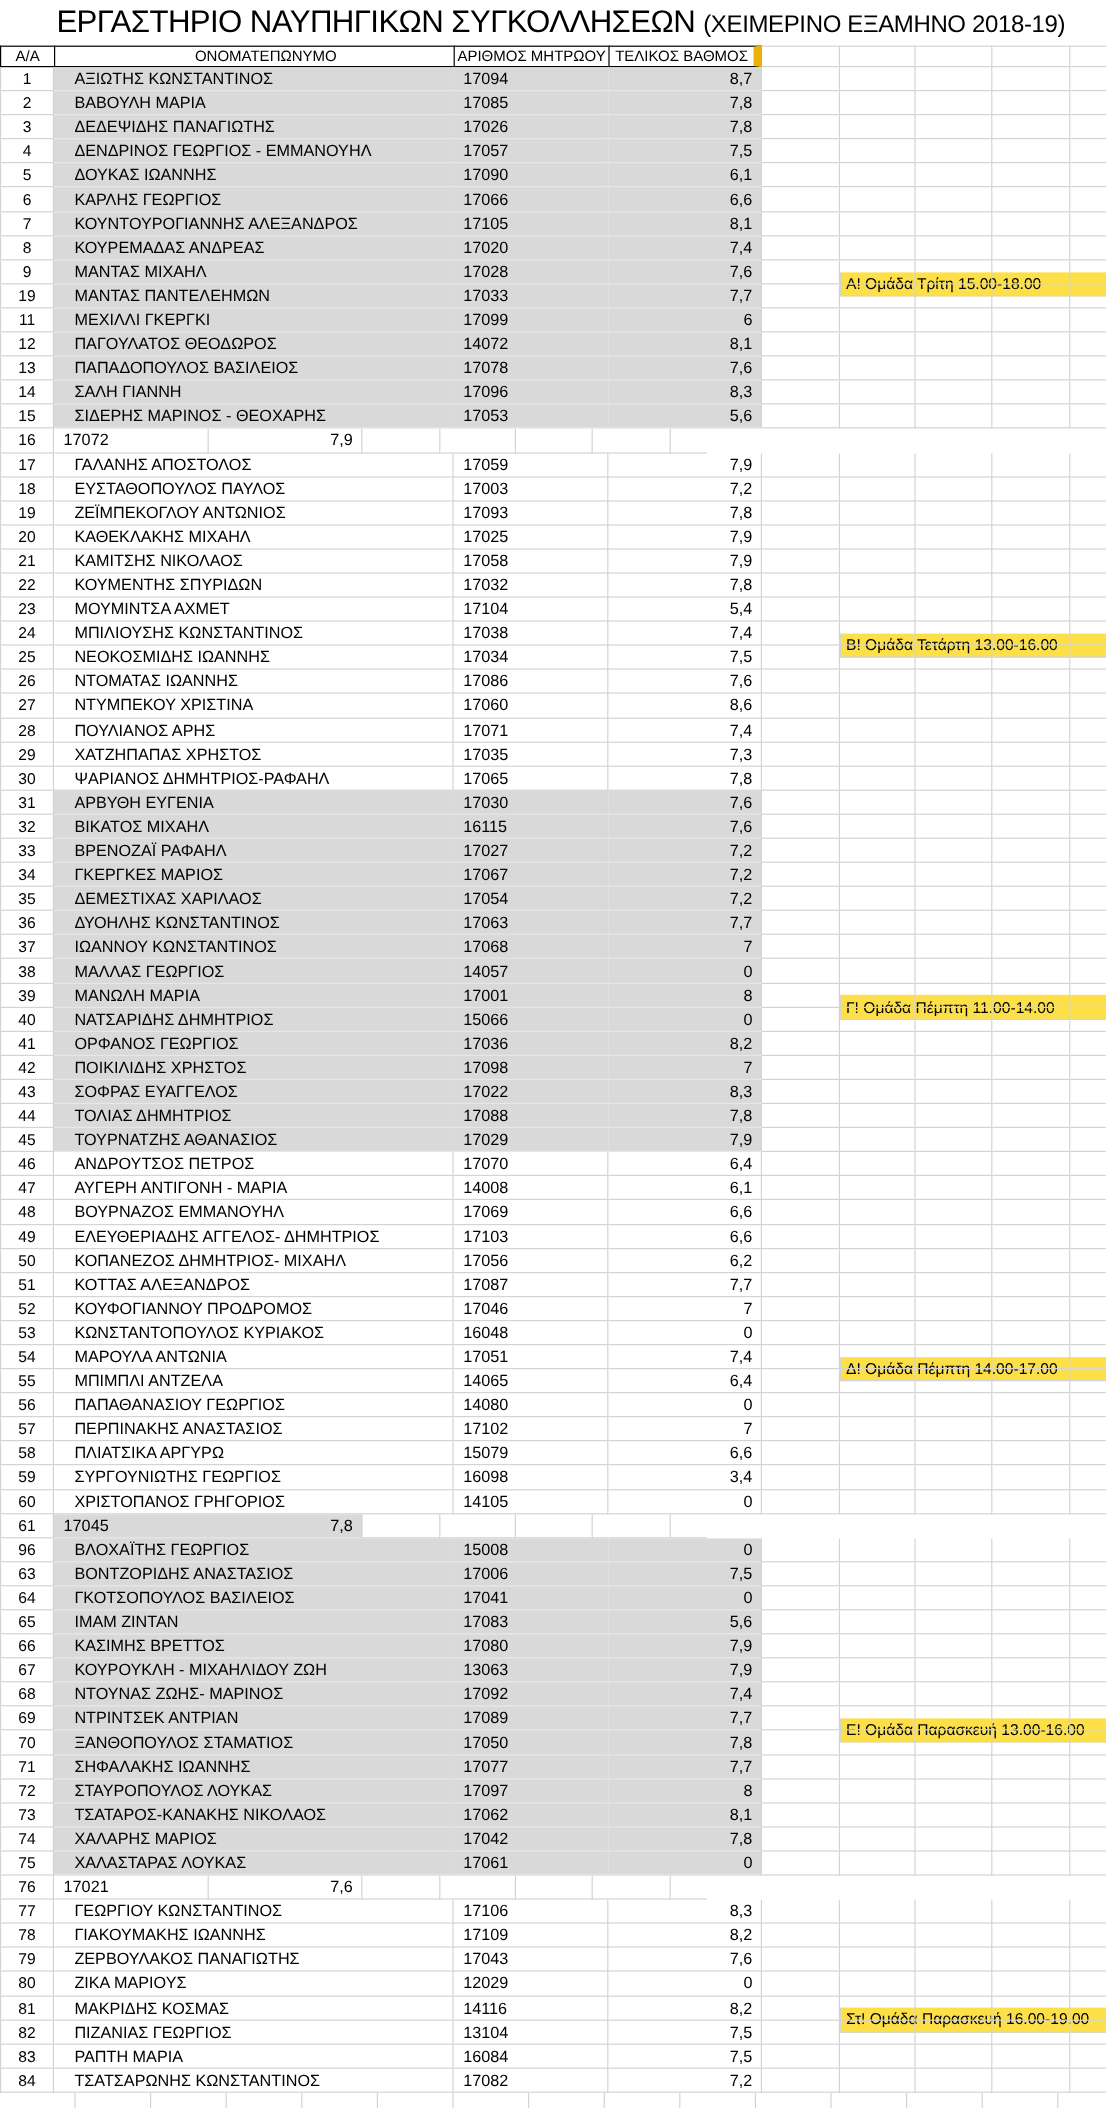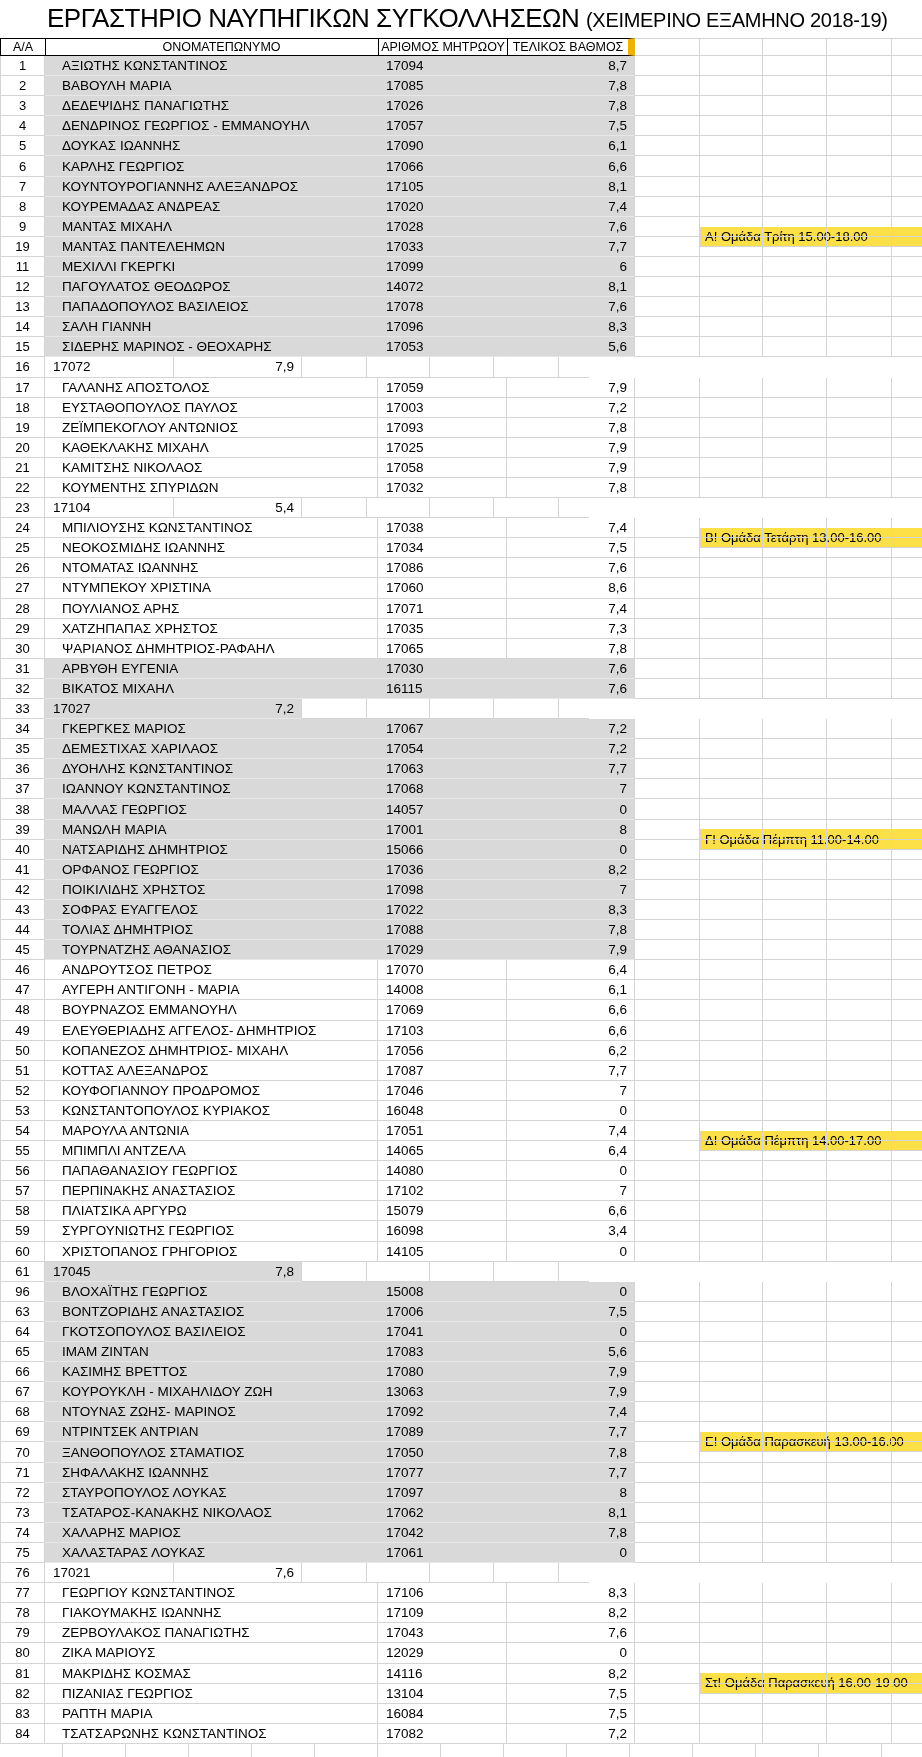--- a/index.html
+++ b/index.html
@@ -297,20 +297,21 @@
           <div class="c rg">17032</div>
           <div class="c gd">7,8</div>
           <div class="c e1"></div>
           <div class="c e2"></div>
           <div class="c e3"></div>
           <div class="c e4"></div>
           <div class="c e5"></div>
         </div>
         <div class="row">
           <div class="c aa">23</div>
+          <div class="c nm">ΜΟΥΜΙΝΤΣΑ ΑΧΜΕΤ</div>
           <div class="c rg">17104</div>
           <div class="c gd">5,4</div>
           <div class="c e1"></div>
           <div class="c e2"></div>
           <div class="c e3"></div>
           <div class="c e4"></div>
           <div class="c e5"></div>
           <div class="note">Β! Ομάδα Τετάρτη 13.00-16.00</div>
         </div>
         <div class="row">
@@ -407,20 +408,21 @@
           <div class="c rg">16115</div>
           <div class="c gd">7,6</div>
           <div class="c e1"></div>
           <div class="c e2"></div>
           <div class="c e3"></div>
           <div class="c e4"></div>
           <div class="c e5"></div>
         </div>
         <div class="row shaded">
           <div class="c aa">33</div>
+          <div class="c nm">ΒΡΕΝΟΖΑΪ ΡΑΦΑΗΛ</div>
           <div class="c rg">17027</div>
           <div class="c gd">7,2</div>
           <div class="c e1"></div>
           <div class="c e2"></div>
           <div class="c e3"></div>
           <div class="c e4"></div>
           <div class="c e5"></div>
         </div>
         <div class="row shaded">
           <div class="c aa">34</div>

